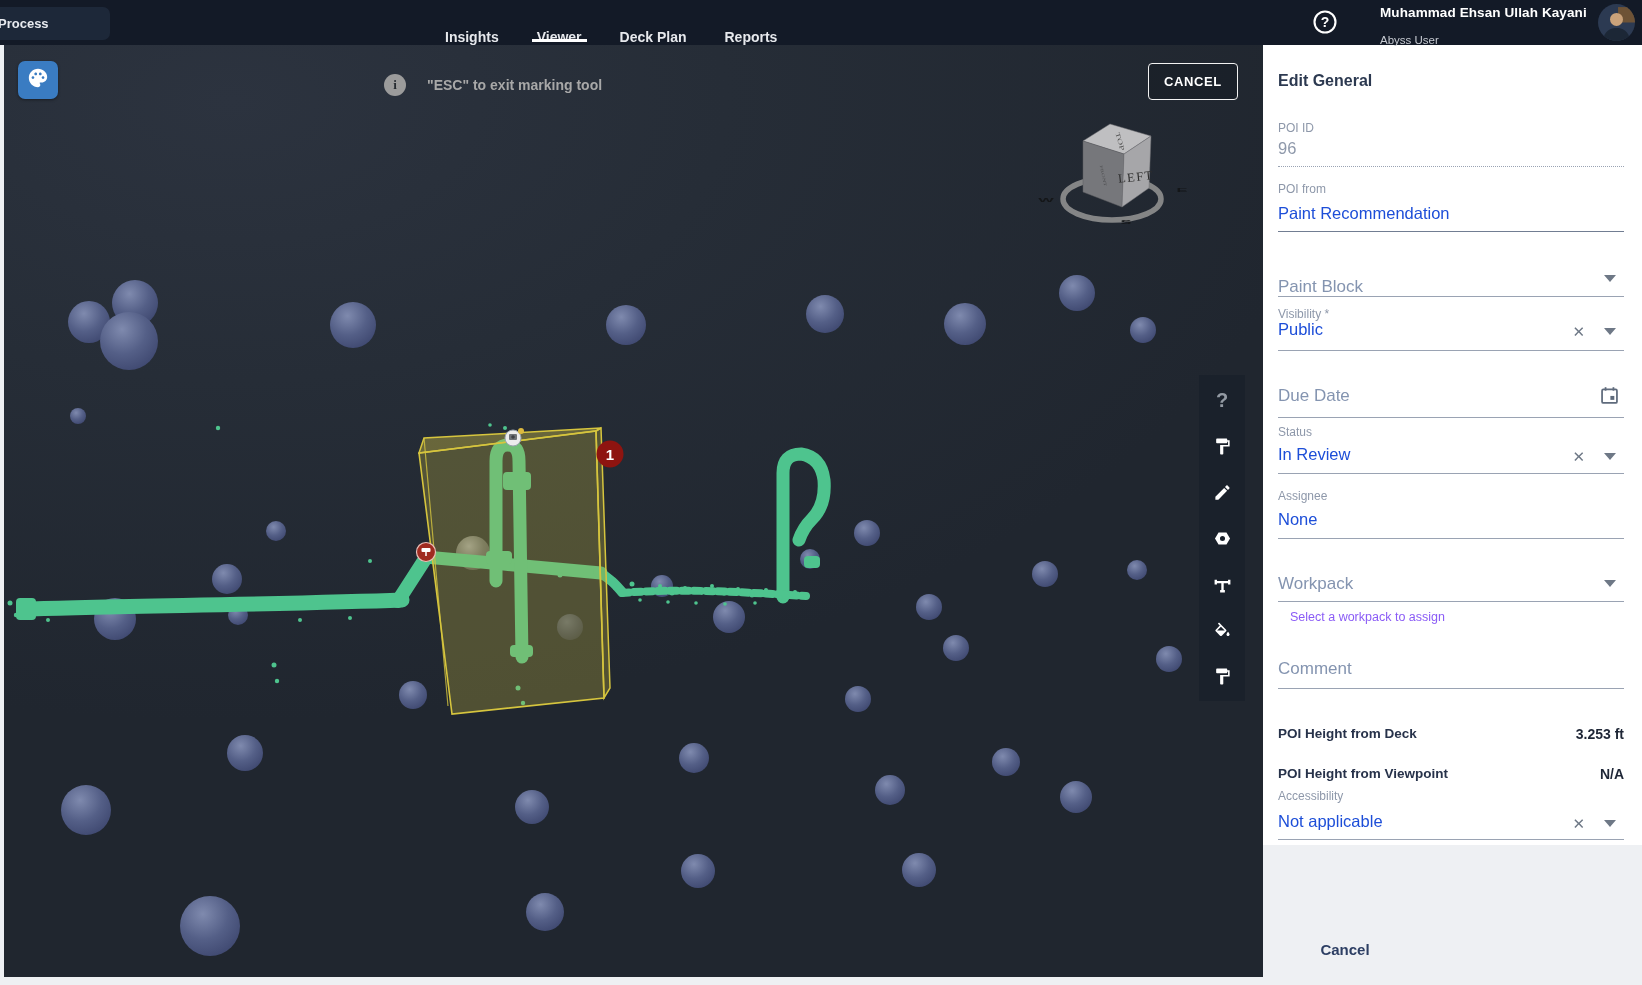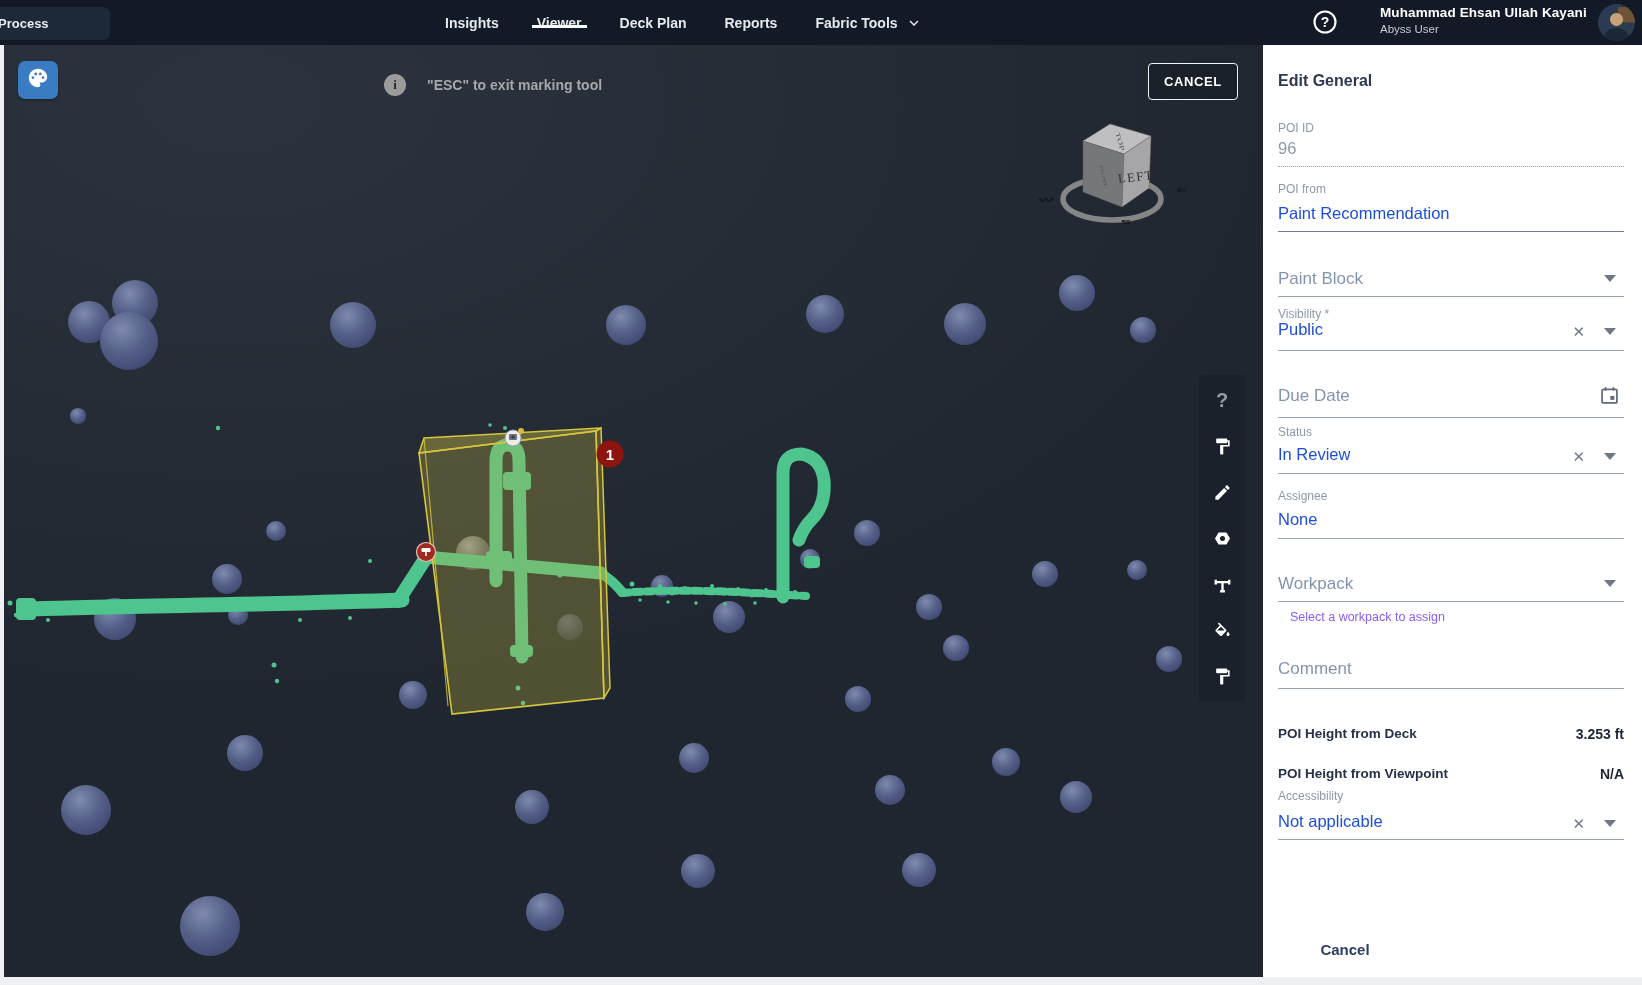--- a/index.html
+++ b/index.html
@@ -4,29 +4,29 @@
 <style>
   html,body{margin:0;padding:0}
   body{width:1642px;height:985px;overflow:hidden;background:#eef0f3;position:relative;
        font-family:"Liberation Sans",sans-serif;-webkit-font-smoothing:antialiased}
 
   
   .topnav{position:absolute;left:0;top:0;width:1642px;height:45px;background:#131a27;z-index:40}
   .project-chip{position:absolute;left:-14px;top:7px;width:124px;height:33px;background:#1d2839;
       border-radius:7px;color:#e8ebf0;font-size:13px;font-weight:700;display:flex;align-items:center;
       padding-left:12px;box-sizing:border-box}
-  .nav-items{position:absolute;left:426px;top:0;height:45px;display:flex;align-items:center}
+  .nav-items{position:absolute;left:426px;top:0;height:45px;display:flex;align-items:flex-end}
   .nav-item{display:flex;align-items:center;padding:0 19px;color:#e6e8ec;font-size:14px;font-weight:700;
       position:relative;cursor:pointer;white-space:nowrap}
   .nav-item.active::after{content:"";position:absolute;left:14px;right:14px;bottom:3px;height:3px;background:#fff}
   .nav-item svg{margin-left:7px}
   .nav-help{position:absolute;left:1311px;top:8px;width:28px;height:28px;cursor:pointer}
   .user-block{position:absolute;left:1380px;top:5px;color:#fff;cursor:pointer}
   .user-name{font-size:13.5px;font-weight:700;letter-spacing:.1px}
-  .user-role{font-size:11.5px;color:#c6cad1;margin-top:3px}
+  .user-role{font-size:11.5px;color:#c6cad1;margin-top:14px}
   .avatar{position:absolute;left:1598px;top:4px;width:37px;height:37px;border-radius:50%;overflow:hidden;cursor:pointer}
 
   
   .viewport{position:absolute;left:4px;top:45px;width:1259px;height:932px;overflow:hidden;
       background:radial-gradient(1100px 620px at 18% 6%, #2c333f 0%, #262d37 45%, #20262f 100%)}
   .scene{position:absolute;left:-4px;top:-45px;width:1642px;height:985px;display:block}
 
   .palette-btn{position:absolute;left:14px;top:16px;width:40px;height:38px;border-radius:7px;background:#3a7cc2;
       display:flex;align-items:center;justify-content:center;cursor:pointer;box-shadow:0 1px 3px rgba(0,0,0,.4)}
   .hint-row{position:absolute;left:380px;top:29px;display:flex;align-items:center;gap:21px}
@@ -36,21 +36,21 @@
   .cancel-top{position:absolute;left:1144px;top:18px;width:90px;height:37px;box-sizing:border-box;
       border:1.5px solid #f2f2f2;border-radius:4px;background:rgba(8,12,18,.25);color:#fff;font-size:13px;
       font-weight:700;letter-spacing:.6px;display:flex;align-items:center;justify-content:center;cursor:pointer}
 
   .side-toolbar{position:absolute;left:1195px;top:330px;width:46px;background:#1a212b;
       display:flex;flex-direction:column;padding:2px 0}
   .tool{height:46px;display:flex;align-items:center;justify-content:center;cursor:pointer}
   .tool .qmark{color:#939aa3;font-size:20px;font-weight:700}
 
   
-  .panel{position:absolute;left:1263px;top:45px;width:379px;height:932px;background:#fff;z-index:30}
+  .panel{position:absolute;left:1263px;top:45px;width:379px;height:800px;background:#fff;z-index:30}
   .panel *{box-sizing:border-box}
   .p-abs{position:absolute;left:15px}
   .p-title{top:27px;font-size:16px;font-weight:700;color:#2c3950}
   .lbl{font-size:12px;color:#8e98aa}
   .val{font-size:16.5px;color:#1d4ed8}
   .ph{font-size:17px;color:#8494b0}
   .line{position:absolute;left:15px;right:18px;height:0;border-bottom:1px solid #9aa3b3}
   .line.dotted{border-bottom:1px dotted #9aa3b3}
   .line.strong{border-bottom:1.5px solid #717d92}
   .clear-x{position:absolute;right:57px;font-size:15px;color:#6e7886;cursor:pointer;line-height:1}
@@ -262,23 +262,20 @@
     </div>
 </div>
 
 <div class="topnav">
   <div class="project-chip">Process</div>
   <div class="nav-items" id="nav-items">
       <div class="nav-item">Insights</div>
       <div class="nav-item active">Viewer</div>
       <div class="nav-item">Deck Plan</div>
       <div class="nav-item">Reports</div>
-      <div class="nav-item">Fabric Tools<svg width="18" height="18" viewBox="0 0 24 24" fill="#e6e8ec">
-          <path d="M7.41 8.59 12 13.17l4.59-4.58L18 10l-6 6-6-6z"></path>
-        </svg></div>
     </div>
   <div class="nav-help">
     <svg width="28" height="28" viewBox="0 0 24 24">
       <circle cx="12" cy="12" r="9" fill="none" stroke="#fff" stroke-width="1.8"></circle>
       <text x="12" y="16.2" text-anchor="middle" font-size="12" font-weight="700" fill="#fff" font-family="Liberation Sans, sans-serif">?</text>
     </svg>
   </div>
   <div class="user-block">
     <div class="user-name">Muhammad Ehsan Ullah Kayani</div>
     <div class="user-role">Abyss User</div>
@@ -297,21 +294,21 @@
   <div class="p-abs p-title">Edit General</div>
 
   <div class="p-abs lbl" style="top:76px">POI ID</div>
   <div class="p-abs val" style="top:94px;color:#8e98aa">96</div>
   <div class="line dotted" style="top:121px"></div>
 
   <div class="p-abs lbl" style="top:137px">POI from</div>
   <div class="p-abs val" style="top:159px">Paint Recommendation</div>
   <div class="line strong" style="top:186px"></div>
 
-  <div class="p-abs ph" style="top:224px">Paint Block</div>
+  <div class="p-abs ph" style="top:232px">Paint Block</div>
   <div class="chev" style="top:230px"></div>
   <div class="line" style="top:251px"></div>
 
   <div class="p-abs lbl" style="top:262px">Visibility *</div>
   <div class="p-abs val" style="top:275px">Public</div>
   <div class="clear-x" style="top:279px">✕</div>
   <div class="chev" style="top:283px"></div>
   <div class="line" style="top:305px"></div>
 
   <div class="p-abs ph" style="top:341px">Due Date</div>

